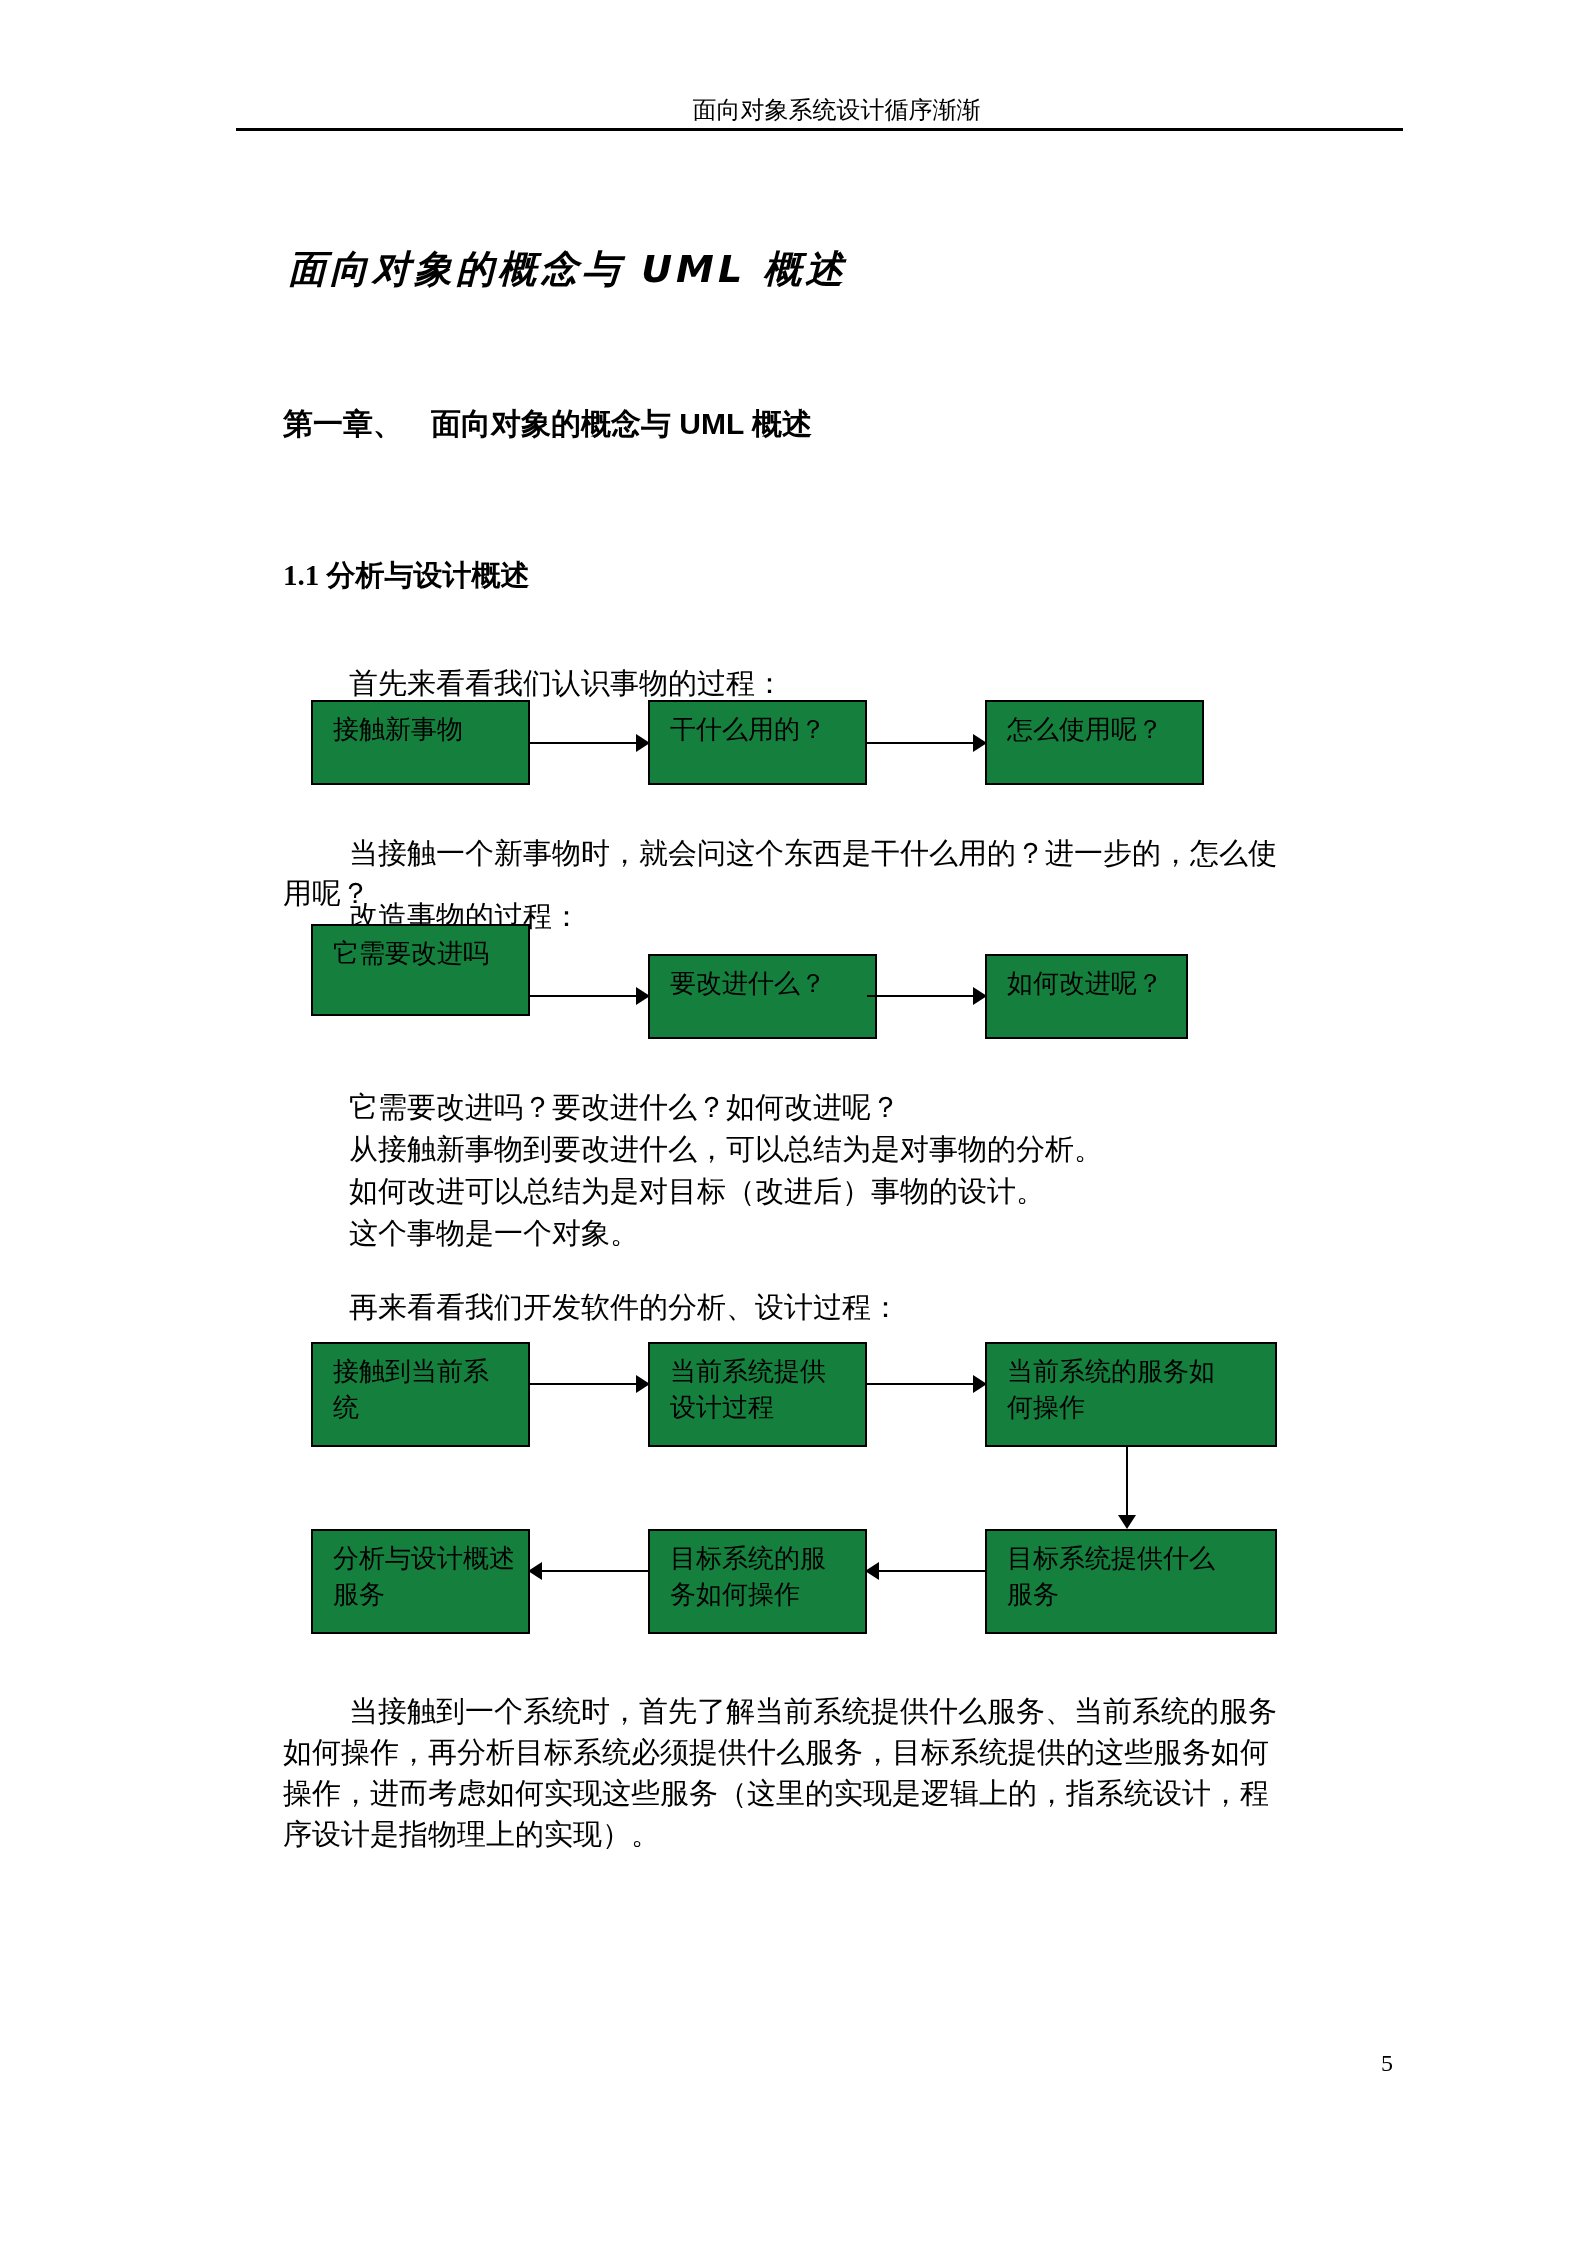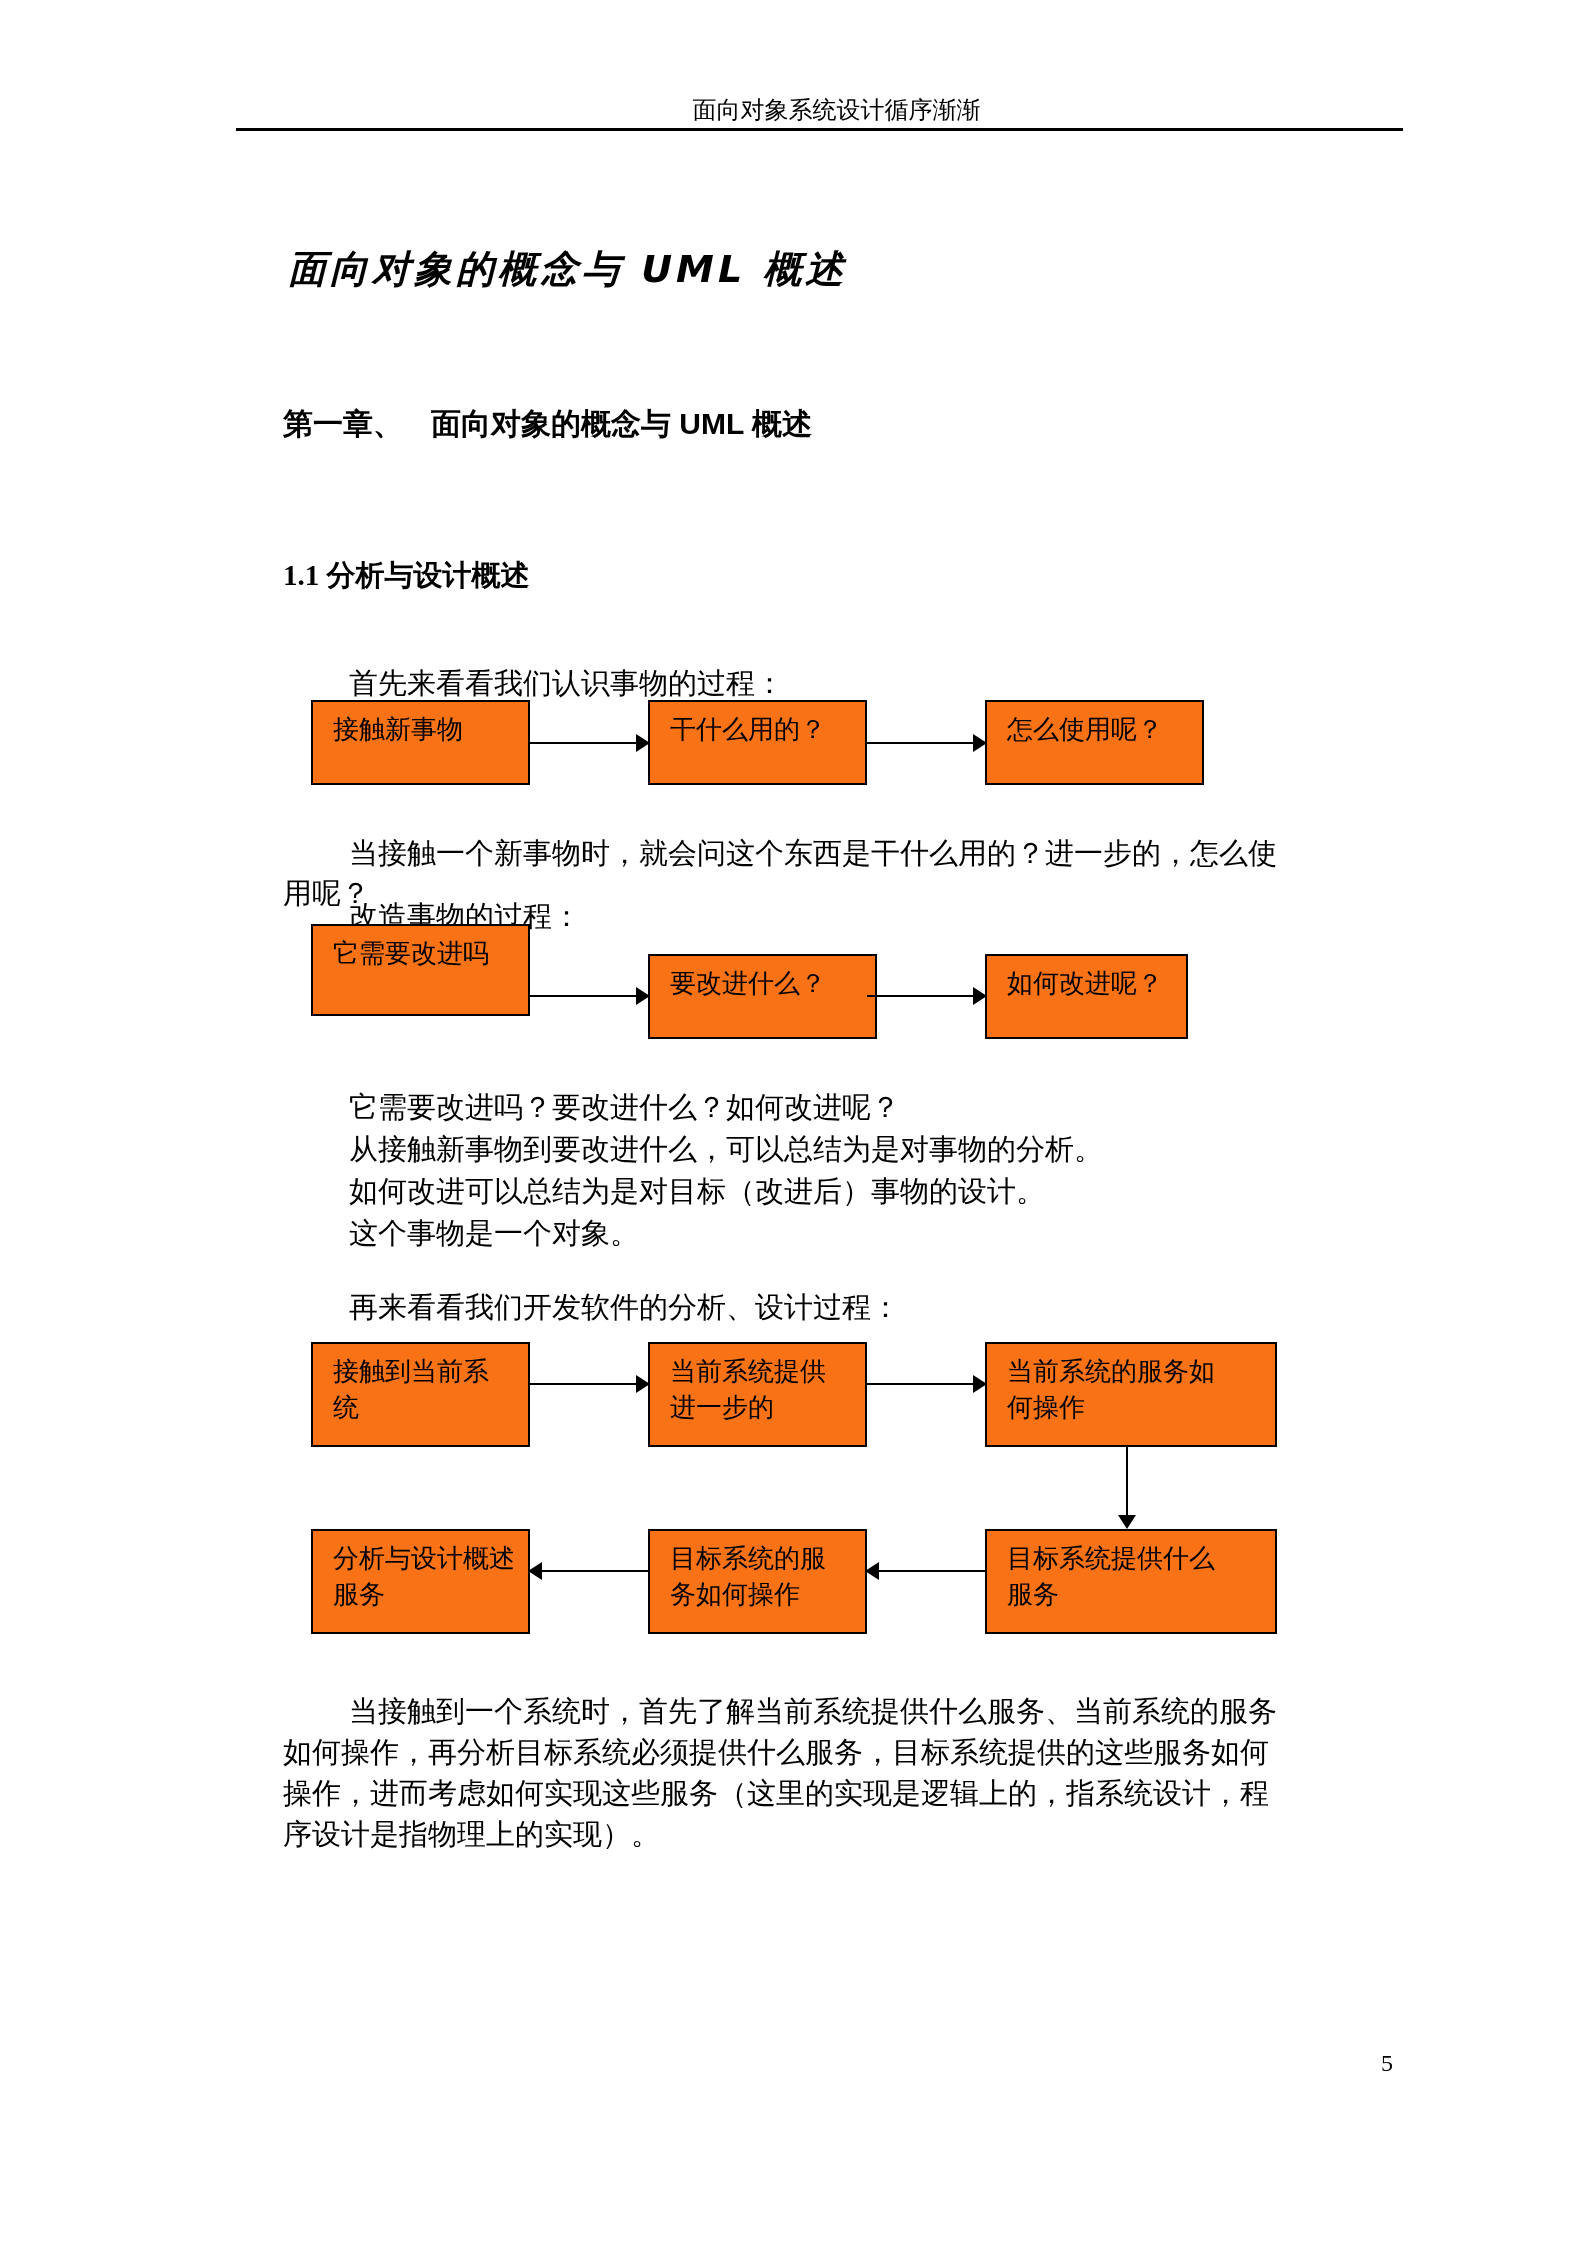--- a/index.html
+++ b/index.html
@@ -7,21 +7,21 @@
          font-family: "Liberation Serif", "DejaVu Serif", serif; color: #000; }
   .abs { position: absolute; padding-left: 43px; }
   .header-text { left: 0; width: 1587px; top: 94px; text-align: center; font-size: 24px; letter-spacing: 0px; }
   .header-rule { left: 236px; width: 1124px; top: 128px; height: 3px; background: #000; }
   .art-title { left: 245px; top: 244px; font-size: 38px; font-weight: bold; font-style: italic; letter-spacing: 4px;
                font-family: "DejaVu Sans", sans-serif; }
   .chapter-title { left: 240px; top: 404px; font-size: 30px; font-weight: bold; font-family: "Liberation Sans", "DejaVu Sans", sans-serif; }
   .chapter-title .num { margin-right: 28px; }
   .section-title { left: 240px; top: 556px; font-size: 29px; font-weight: bold; }
   .para { font-size: 29px; line-height: 42px; }
-  .box { position: absolute; border: 2px solid #000; box-sizing: border-box; background: #f97316;
+  .box { position: absolute; border: 2px solid #000; box-sizing: border-box; background: #15803d;
          font-size: 26px; line-height: 36px; padding: 10px 0 0 20px; }
   .arrow-h { position: absolute; height: 2px; background: #000; }
   .arrow-h.right::after { content: ""; position: absolute; right: -2px; top: -8px;
         border-left: 14px solid #000; border-top: 9px solid transparent; border-bottom: 9px solid transparent; }
   .arrow-h.left::before { content: ""; position: absolute; left: -2px; top: -8px;
         border-right: 14px solid #000; border-top: 9px solid transparent; border-bottom: 9px solid transparent; }
   .arrow-v { position: absolute; width: 2px; background: #000; }
   .arrow-v.down::after { content: ""; position: absolute; bottom: -2px; left: -8px;
         border-top: 14px solid #000; border-left: 9px solid transparent; border-right: 9px solid transparent; }
   .page-num { left: 1338px; top: 2050px; font-size: 24px; }
@@ -70,21 +70,21 @@
 <div class="abs para" style="left:306px; top:1286px;">再来看看我们开发软件的分析、设计过程：</div>
 
 <div>
   <div class="box" style="left:311px; top:1342px; width:219px; height:105px;">
     <div>接触到当前系</div>
     <div>统</div>
   </div>
   <div class="arrow-h right" style="left:530px; top:1383px; width:118px;"></div>
   <div class="box" style="left:648px; top:1342px; width:219px; height:105px;">
     <div>当前系统提供</div>
-    <div>进一步的</div>
+    <div>设计过程</div>
   </div>
   <div class="arrow-h right" style="left:867px; top:1383px; width:118px;"></div>
   <div class="box" style="left:985px; top:1342px; width:292px; height:105px;">
     <div>当前系统的服务如</div>
     <div>何操作</div>
   </div>
 
   <div class="arrow-v down" style="left:1126px; top:1447px; height:80px;"></div>
 
   <div class="box" style="left:985px; top:1529px; width:292px; height:105px;">

